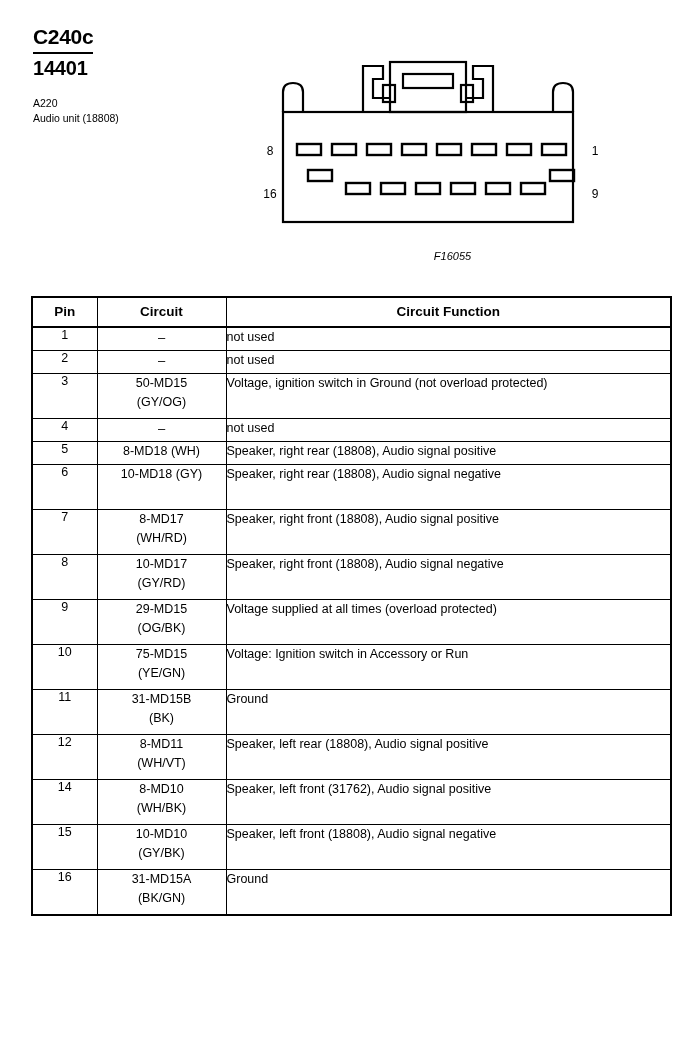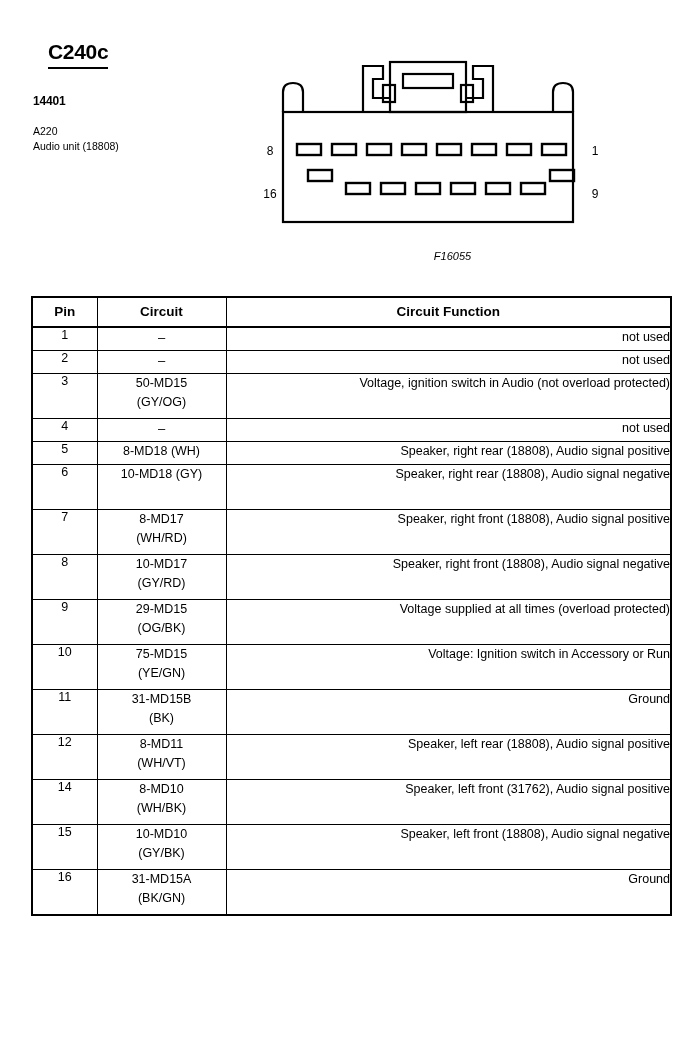--- a/index.html
+++ b/index.html
@@ -21,29 +21,29 @@
     position: absolute;
     left: 33px;
     top: 26px;
     width: 260px;
   }
   #connector-id {
     font-size: 21px;
     font-weight: bold;
     letter-spacing: -0.3px;
     line-height: 1;
-    margin: 15px;
+    margin: 0;
     padding: 0 0 5px 0;
     display: inline-block;
     border-bottom: 2.5px solid #000;
   }
   #part-number {
-    font-size: 12px;
+    font-size: 20px;
     font-weight: bold;
-    margin: 10px 0 0 0;
+    margin: 3px 0 0 0;
     letter-spacing: -0.2px;
   }
   #component-lines {
     margin-top: 16px;
     font-size: 10.5px;
     line-height: 1.45;
   }
 
   
   #connector-figure {
@@ -101,21 +101,21 @@
   td.pin-cell {
     text-align: center;
     padding-top: 6px;
   }
   td.circuit-cell {
     text-align: center;
     padding-top: 6px;
     line-height: 1.55;
   }
   td.function-cell {
-    text-align: right;
+    text-align: left;
     padding: 6px 0 0 8px;
     line-height: 1.5;
     margin-top: 27px;
   }
   tr.r-short td { height: 22px; }
   tr.r-tall  td { height: 44px; }
   .dash { font-size: 13px; }
 </style>
 </head>
 <body>
@@ -203,21 +203,21 @@
           <td class="function-cell">not used</td>
         </tr>
         <tr class="r-short">
           <td class="pin-cell">2</td>
           <td class="circuit-cell"><span class="dash">–</span></td>
           <td class="function-cell">not used</td>
         </tr>
         <tr class="r-tall">
           <td class="pin-cell">3</td>
           <td class="circuit-cell"><span>50-MD15</span><br><span>(GY/OG)</span></td>
-          <td class="function-cell">Voltage, ignition switch in Audio (not overload protected)</td>
+          <td class="function-cell">Voltage, ignition switch in Ground (not overload protected)</td>
         </tr>
         <tr class="r-short">
           <td class="pin-cell">4</td>
           <td class="circuit-cell"><span class="dash">–</span></td>
           <td class="function-cell">not used</td>
         </tr>
         <tr class="r-short">
           <td class="pin-cell">5</td>
           <td class="circuit-cell"><span>8-MD18 (WH)</span></td>
           <td class="function-cell">Speaker, right rear (18808), Audio signal positive</td>

